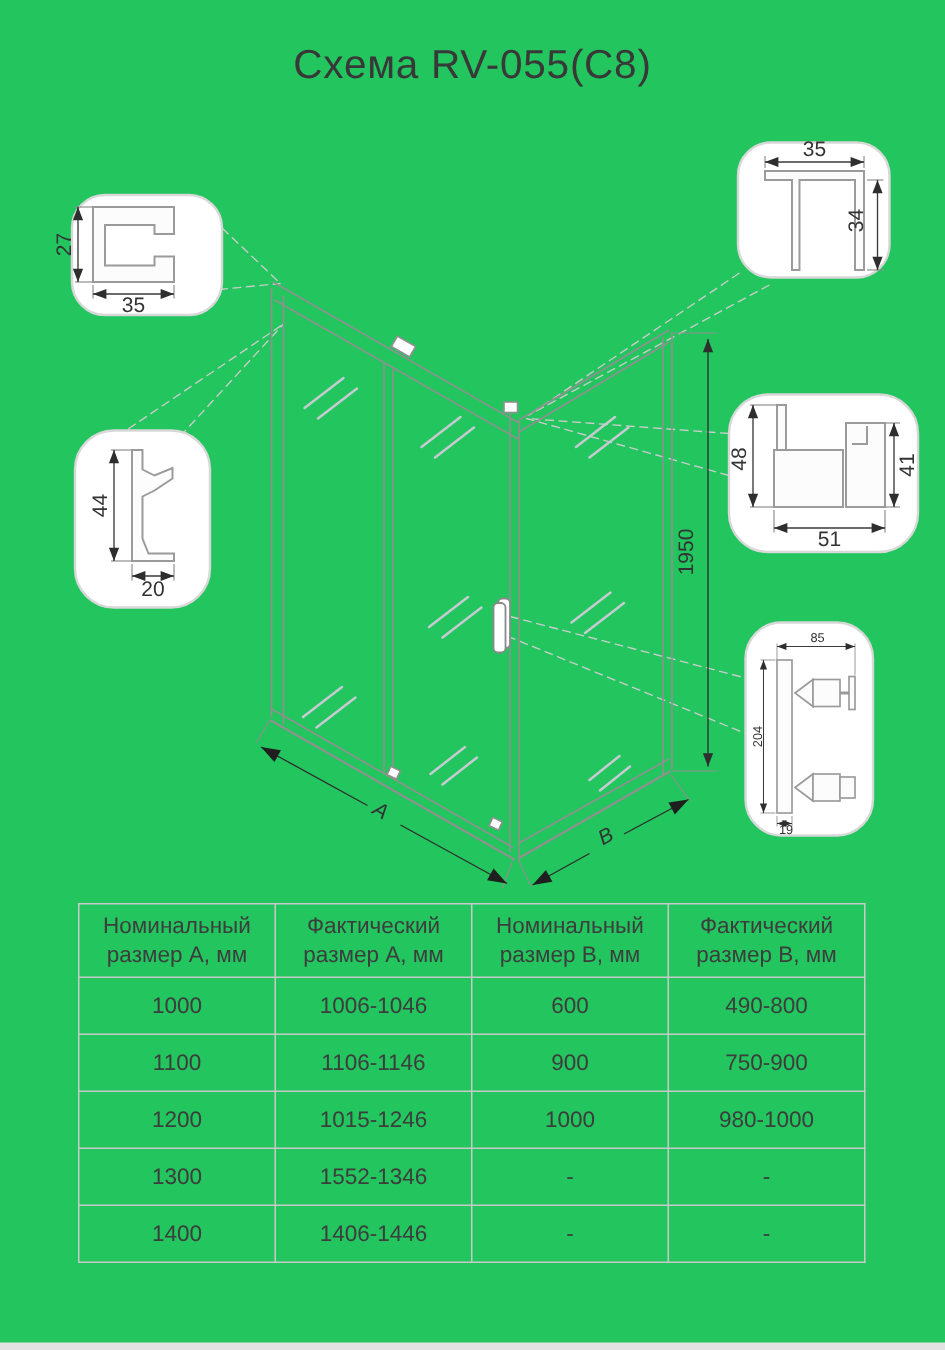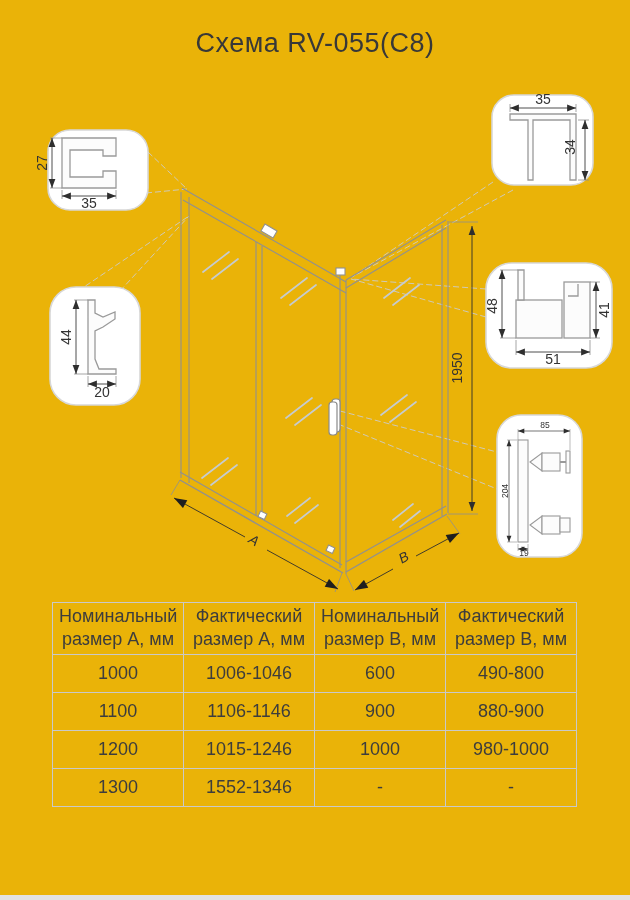--- a/index.html
+++ b/index.html
@@ -1,29 +1,29 @@
 <!DOCTYPE html>
 <html><head>
 <meta charset="utf-8">
 <style>
   html,body{margin:0;padding:0;background:#fff;}
-  .page{position:relative;width:630px;height:900px;background:#eab308;overflow:hidden;
+  .page{position:relative;width:630px;height:900px;background:#22c55e;overflow:hidden;
         font-family:"Liberation Sans",sans-serif;color:#333;}
   .title{position:absolute;top:28px;left:0;width:630px;text-align:center;
          font-size:27px;font-weight:400;color:#383838;letter-spacing:.5px;}
   .diagram-svg{position:absolute;top:70px;left:0;}
   svg text{font-family:"Liberation Sans",sans-serif;fill:#333;}
   .dims text{font-size:14px;}
   .mainlab{font-size:17px;font-style:italic;}
   .smalldim{font-size:8.5px;}
   .sizes-table{position:absolute;top:602px;left:52px;width:525px;
                border-collapse:collapse;table-layout:fixed;}
   .sizes-table th,.sizes-table td{border:1px solid #c9c9c9;text-align:center;
                vertical-align:middle;font-weight:400;color:#3d3d3d;
-               font-size:18px;line-height:1.3;padding:2px 6px;}
+               font-size:15px;line-height:1.3;padding:2px 6px;}
   .sizes-table th{height:44px;}
   .sizes-table td{height:33px;}
   .footer-strip{position:absolute;left:0;bottom:0;width:630px;height:5px;background:#e2e2e2;}
 </style>
 </head>
 <body>
 
 <div class="page">
 
   <div class="title">Схема RV-055(C8)</div>
@@ -245,31 +245,37 @@
       <tr>
         <td>1000</td>
         <td>1006-1046</td>
         <td>600</td>
         <td>490-800</td>
       </tr>
       <tr>
         <td>1100</td>
         <td>1106-1146</td>
         <td>900</td>
-        <td>880-900</td>
+        <td>750-900</td>
       </tr>
       <tr>
         <td>1200</td>
         <td>1015-1246</td>
         <td>1000</td>
         <td>980-1000</td>
       </tr>
       <tr>
         <td>1300</td>
         <td>1552-1346</td>
         <td>-</td>
         <td>-</td>
       </tr>
+      <tr>
+        <td>1400</td>
+        <td>1406-1446</td>
+        <td>-</td>
+        <td>-</td>
+      </tr>
     </tbody>
   </table>
 
   <div class="footer-strip"></div>
 </div>
 
 </body></html>

